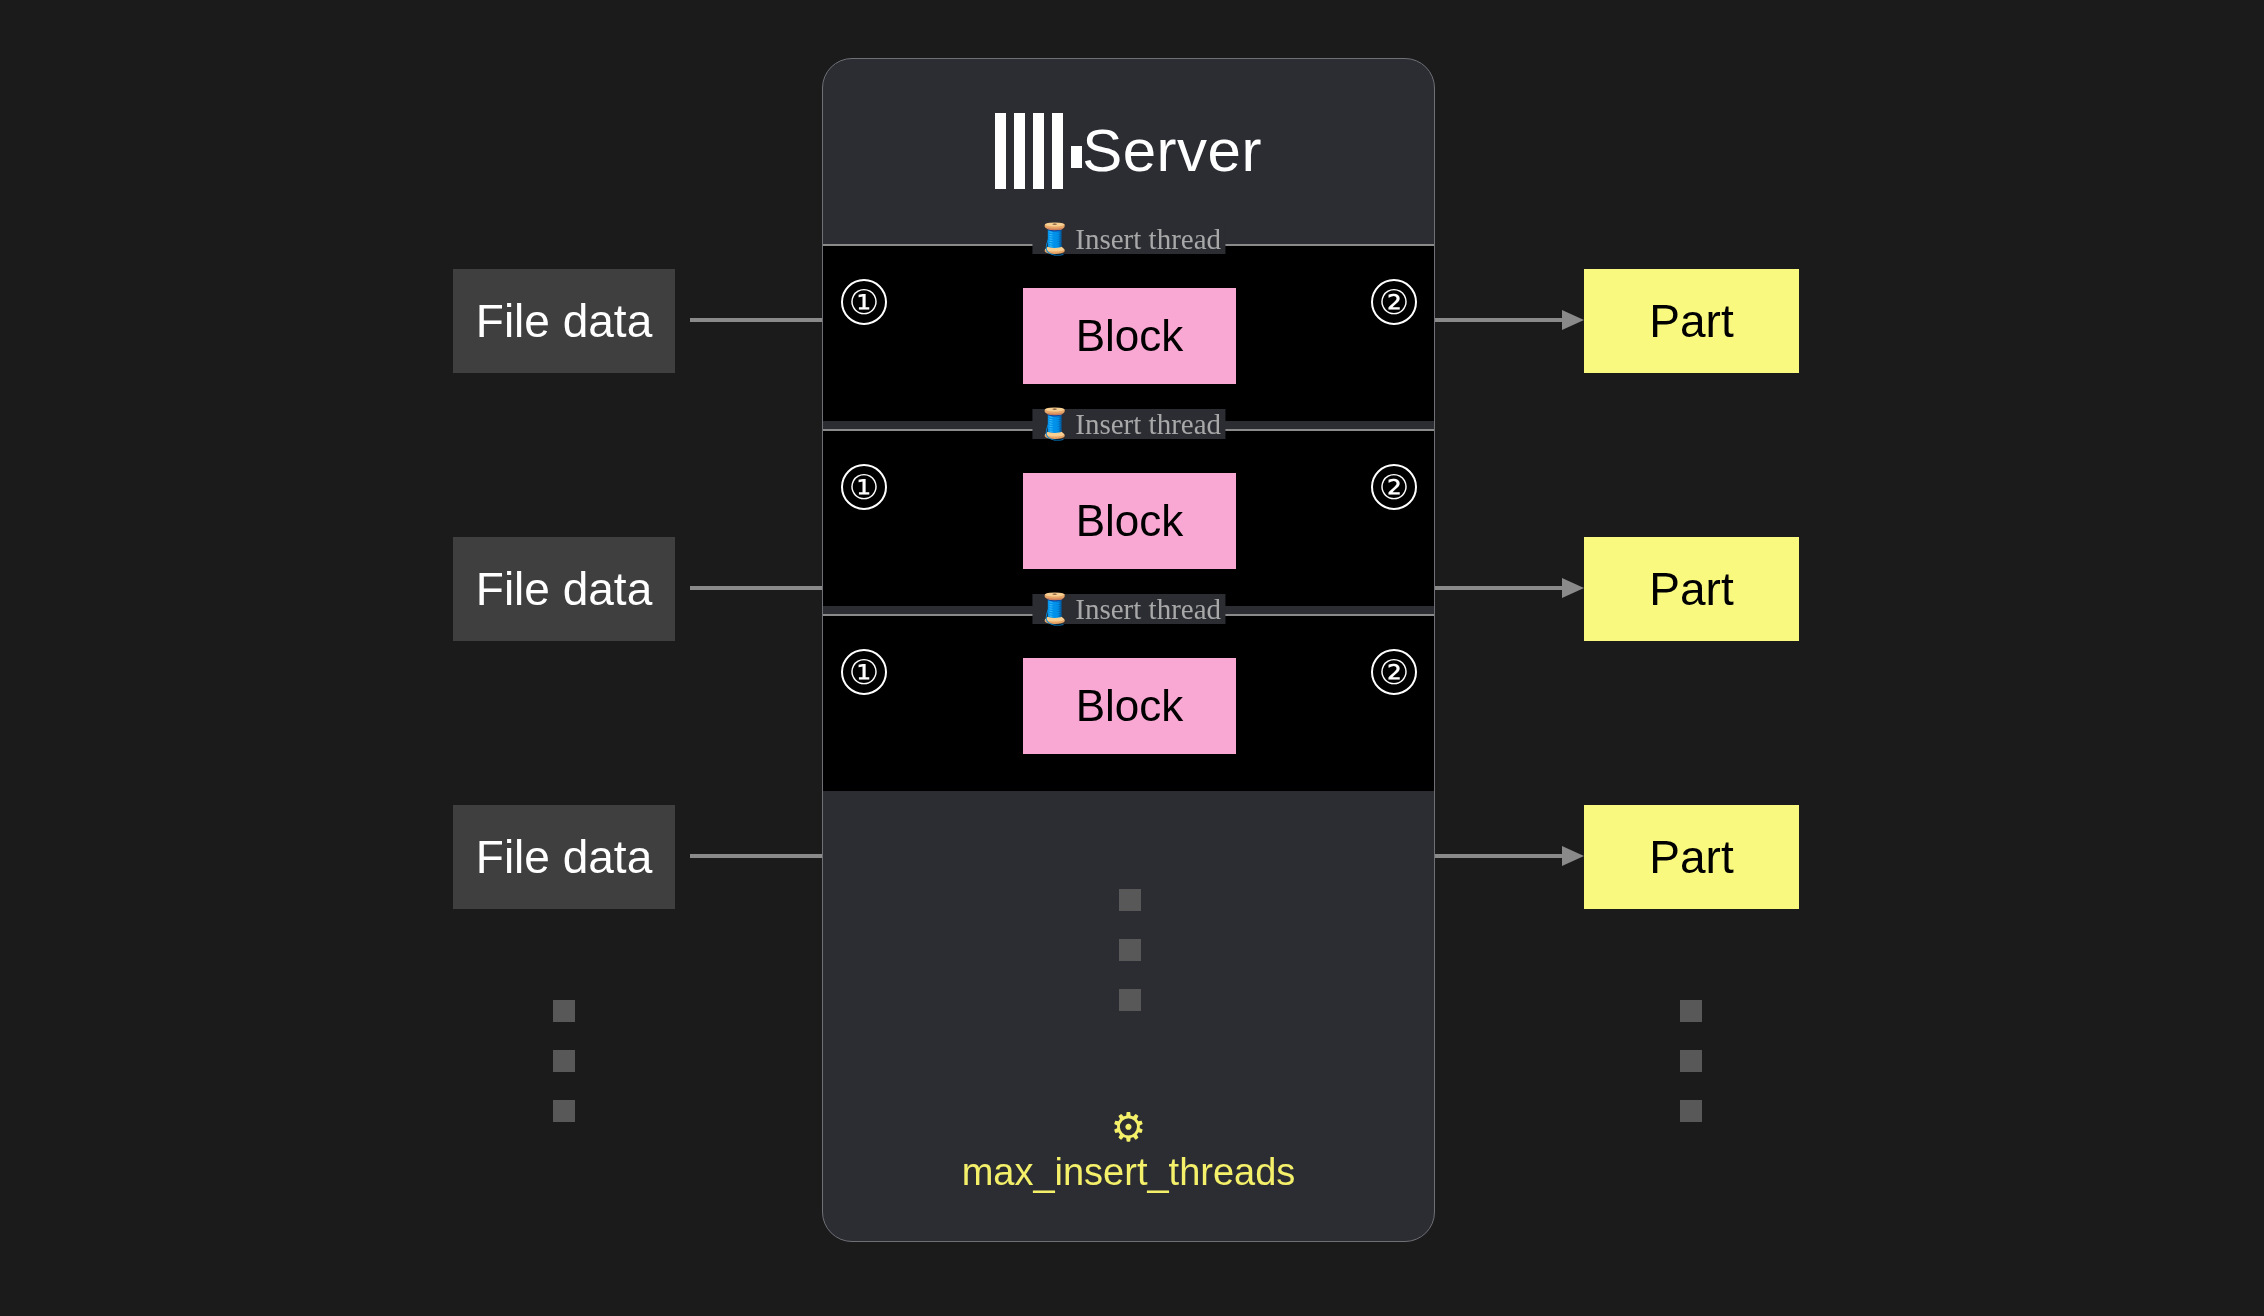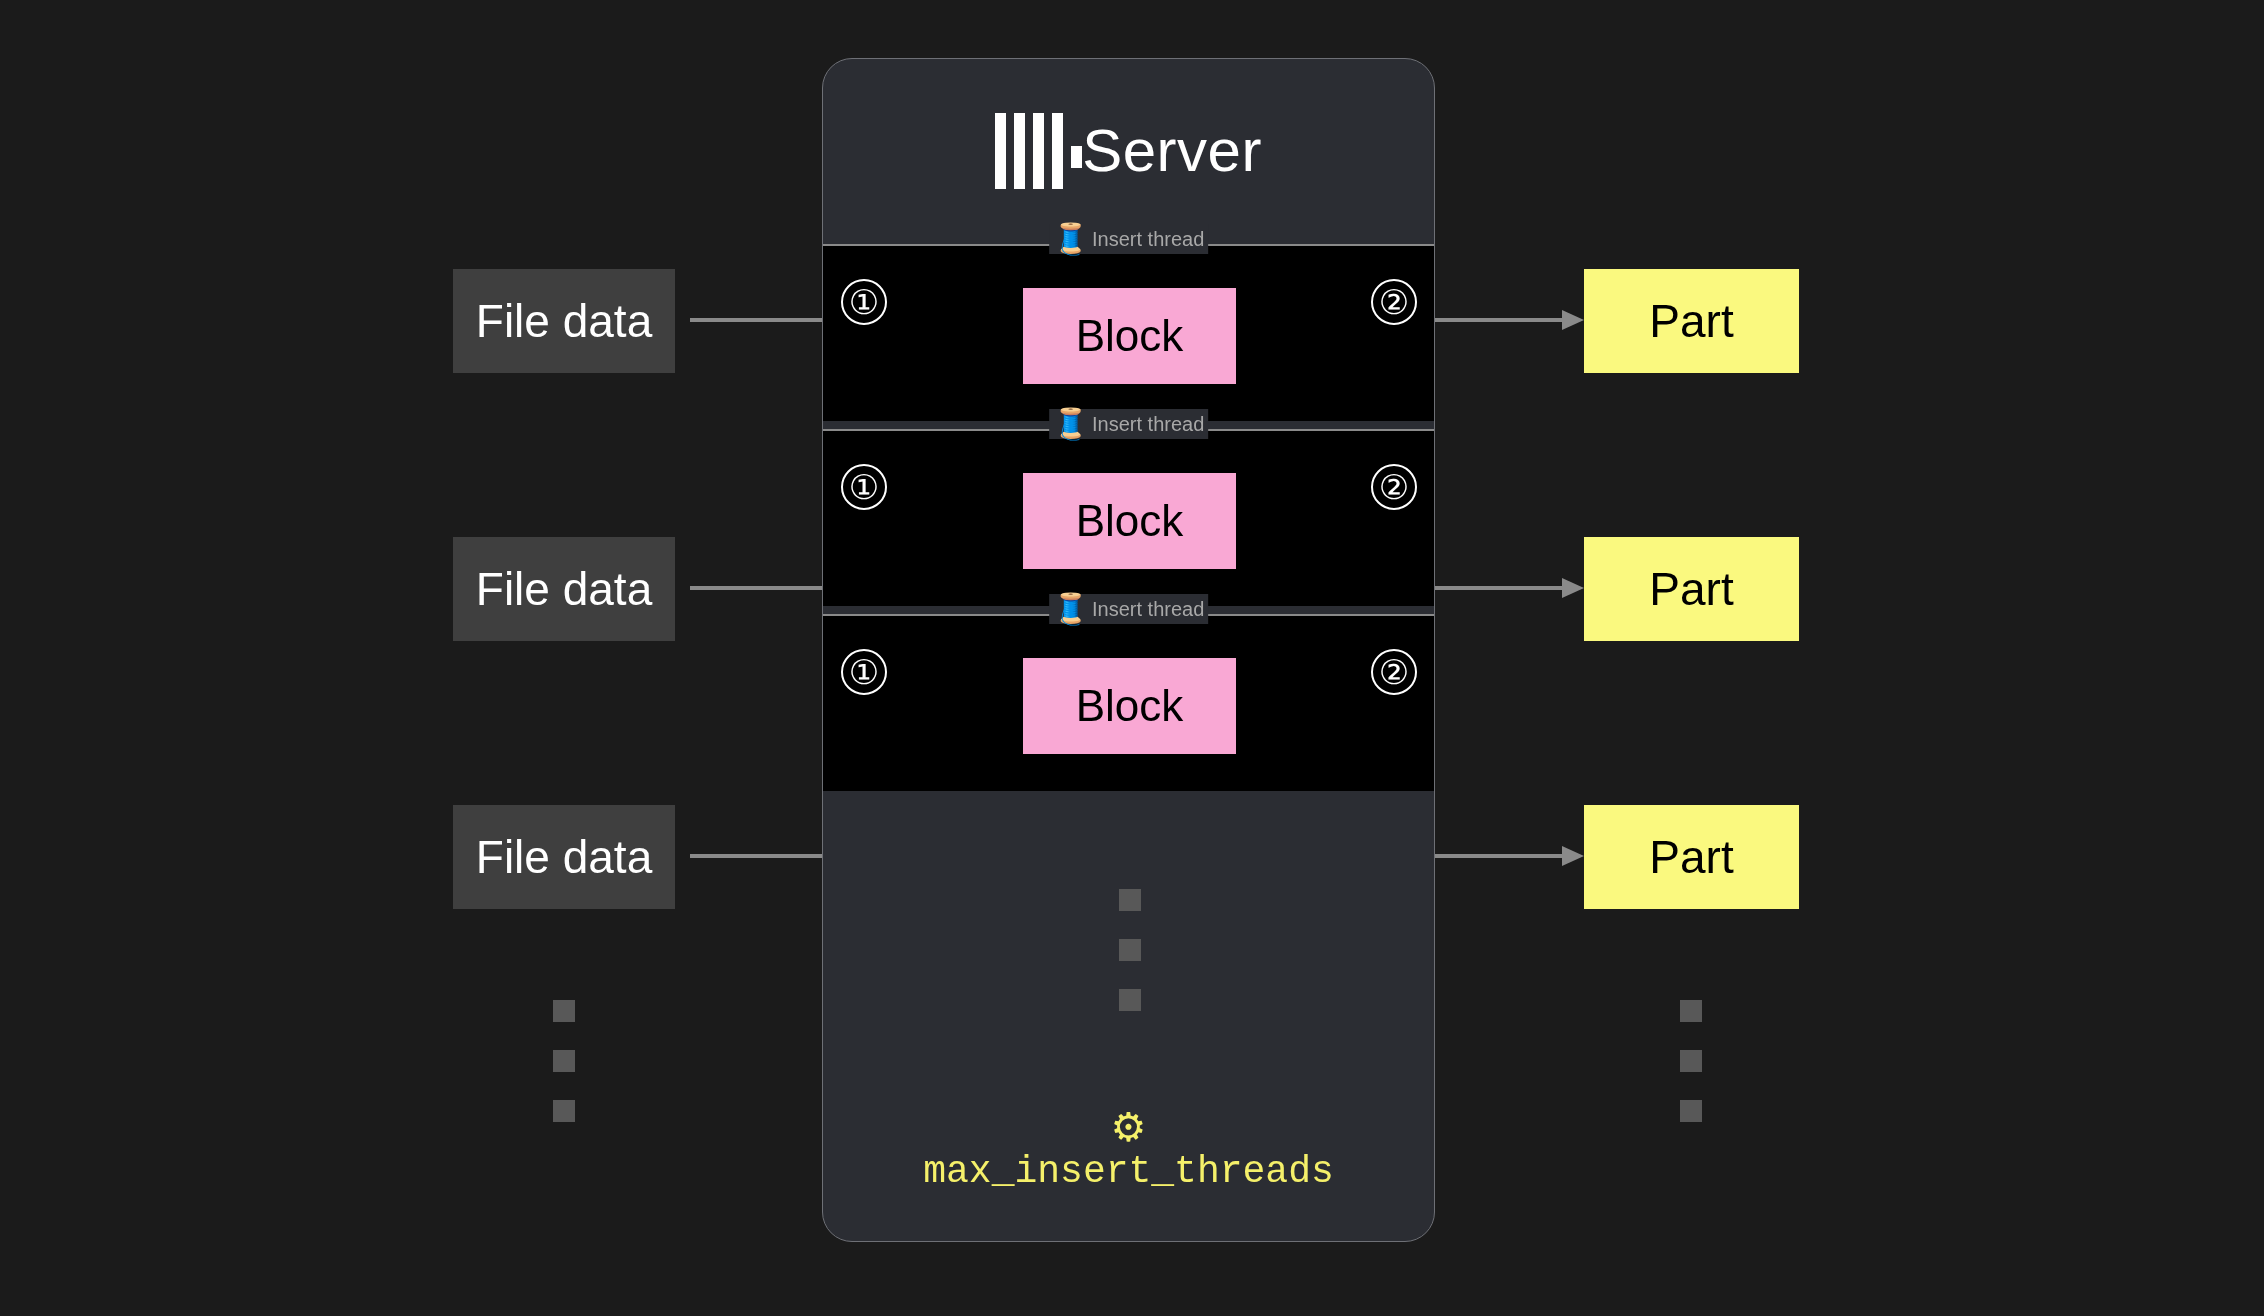--- a/index.html
+++ b/index.html
@@ -133,22 +133,23 @@
     background: #2b2d33;
     padding: 0 4px;
     white-space: nowrap;
   }
   .lane-label .spool {
     font-size: 30px;
     line-height: 1;
   }
   .lane-label .lane-text {
     color: #a8a8a8;
-    font-size: 20px;
-    line-height: 1;
+    font-size: 29px;
+    line-height: 1;
+    font-family: Liberation Serif, serif;
   }
 
   
   .step {
     position: absolute;
     width: 46px;
     height: 46px;
     border: 2px solid #ffffff;
     border-radius: 50%;
     color: #ffffff;
@@ -208,21 +209,21 @@
     align-items: center;
     gap: 6px;
   }
   #gear-icon {
     color: #f5f06a;
     font-size: 40px;
     line-height: 1;
   }
   #setting-name {
     color: #f5f06a;
-    font-family: Liberation Mono, monospace;
+    font-family: Liberation Sans, sans-serif;
     font-size: 38px;
     line-height: 1;
   }
 </style>
 </head>
 <body>
 
 <div id="canvas">
 
   <div class="outer-box file-box" style="top:269px">

